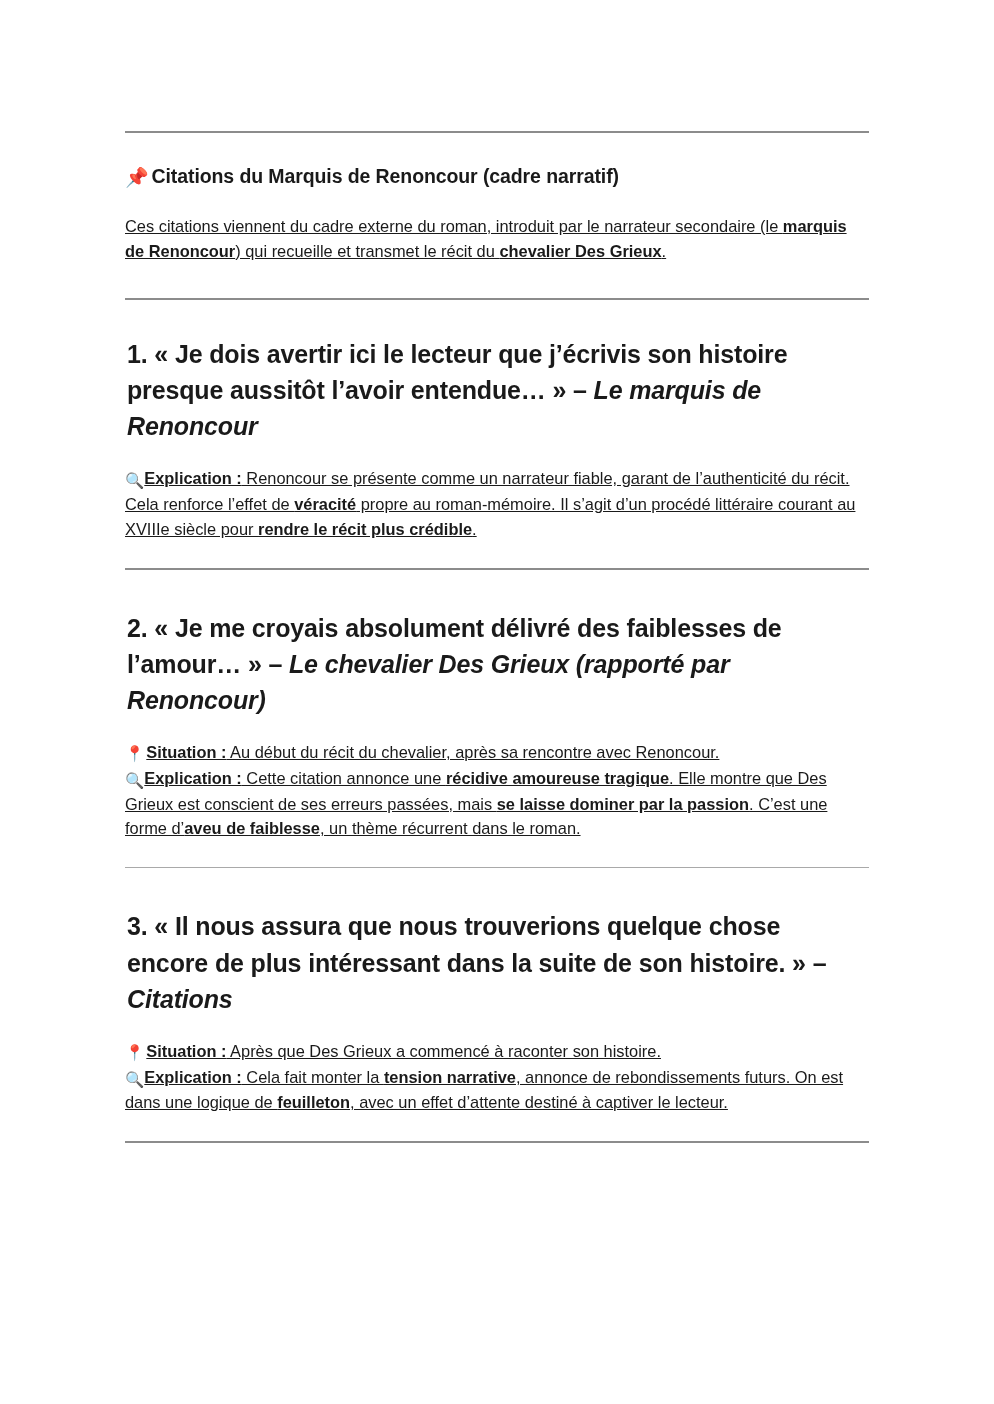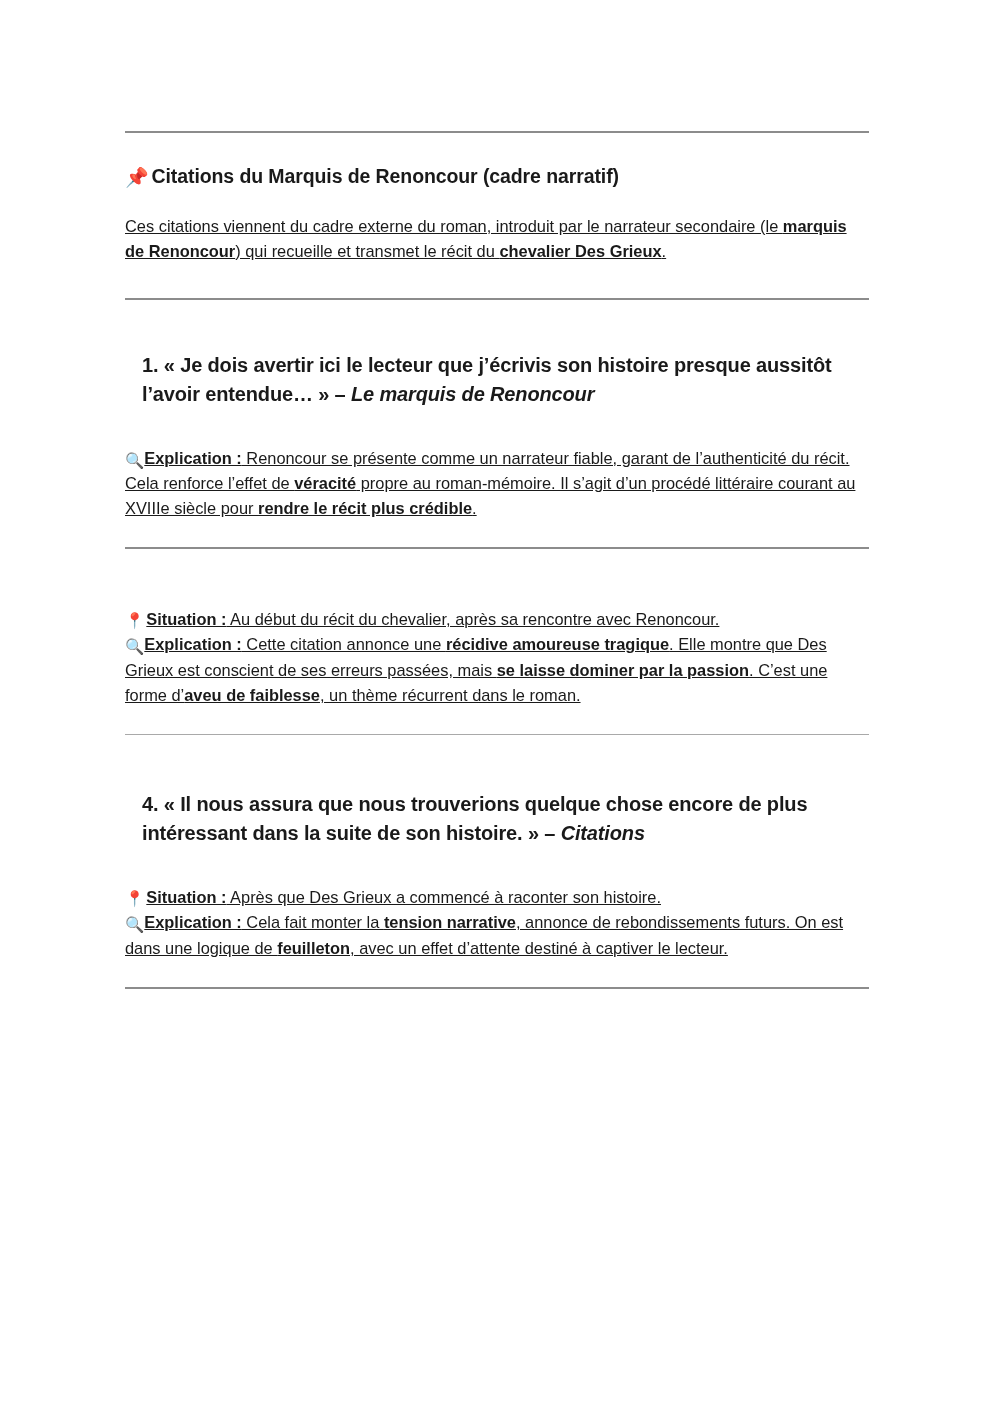--- a/index.html
+++ b/index.html
@@ -51,25 +51,25 @@
 
   
   .h-section {
     font-size: 19.5px;
     font-weight: bold;
     line-height: 1.35;
     letter-spacing: -0.1px;
     margin: 0;
   }
   .h-quote {
-    font-size: 20px;
+    font-size: 25px;
     font-weight: bold;
     line-height: 1.45;
     letter-spacing: -0.15px;
-    margin: 17px;
+    margin: 2px;
   }
   .h-quote em {
     font-style: italic;
   }
   .h-big {
     font-size: 28.5px;
     font-weight: bold;
     line-height: 1.3;
     letter-spacing: -0.3px;
     margin: 0;
@@ -148,36 +148,37 @@
       <p class="para"><span class="emoji emoji--glass">🔍</span><span class="lbl">Explication :</span><span> Renoncour se présente comme un narrateur fiable, garant de l’authenticité du récit. Cela renforce l’effet de </span><b>véracité</b><span> propre au roman-mémoire. Il s’agit d’un procédé littéraire courant au XVIIIe siècle pour </span><b>rendre le récit plus crédible</b><span>.</span></p>
     </div>
 
     <div class="sp-26"></div>
 
     <hr class="rule">
 
     <div class="sp-38"></div>
 
     <div>
+      <h3 class="h-quote"><span>2. « Je me croyais absolument délivré des faiblesses de l’amour… » – </span><em>Le chevalier Des Grieux (rapporté par Renoncour)</em></h3>
 
       <div class="sp-20"></div>
 
       <p class="para"><span class="emoji emoji--marker">📍</span><span class="lbl">Situation :</span><span> Au début du récit du chevalier, après sa rencontre avec Renoncour.</span></p>
 
       <p class="para"><span class="emoji emoji--glass">🔍</span><span class="lbl">Explication :</span><span> Cette citation annonce une </span><b>récidive amoureuse tragique</b><span>. Elle montre que Des Grieux est conscient de ses erreurs passées, mais </span><b>se laisse dominer par la passion</b><span>. C’est une forme d’</span><b>aveu de faiblesse</b><span>, un thème récurrent dans le roman.</span></p>
     </div>
 
     <div class="sp-26"></div>
 
     <hr class="rule rule--thin">
 
     <div class="sp-38"></div>
 
     <div>
-      <h3 class="h-quote"><span>4. « Il nous assura que nous trouverions quelque chose encore de plus intéressant dans la suite de son histoire. » – </span><em>Citations</em></h3>
+      <h3 class="h-quote"><span>3. « Il nous assura que nous trouverions quelque chose encore de plus intéressant dans la suite de son histoire. » – </span><em>Citations</em></h3>
 
       <div class="sp-20"></div>
 
       <p class="para"><span class="emoji emoji--marker">📍</span><span class="lbl">Situation :</span><span> Après que Des Grieux a commencé à raconter son histoire.</span></p>
 
       <p class="para"><span class="emoji emoji--glass">🔍</span><span class="lbl">Explication :</span><span> Cela fait monter la </span><b>tension narrative</b><span>, annonce de rebondissements futurs. On est dans une logique de </span><b>feuilleton</b><span>, avec un effet d’attente destiné à captiver le lecteur.</span></p>
     </div>
 
     <div class="sp-26"></div>
 

